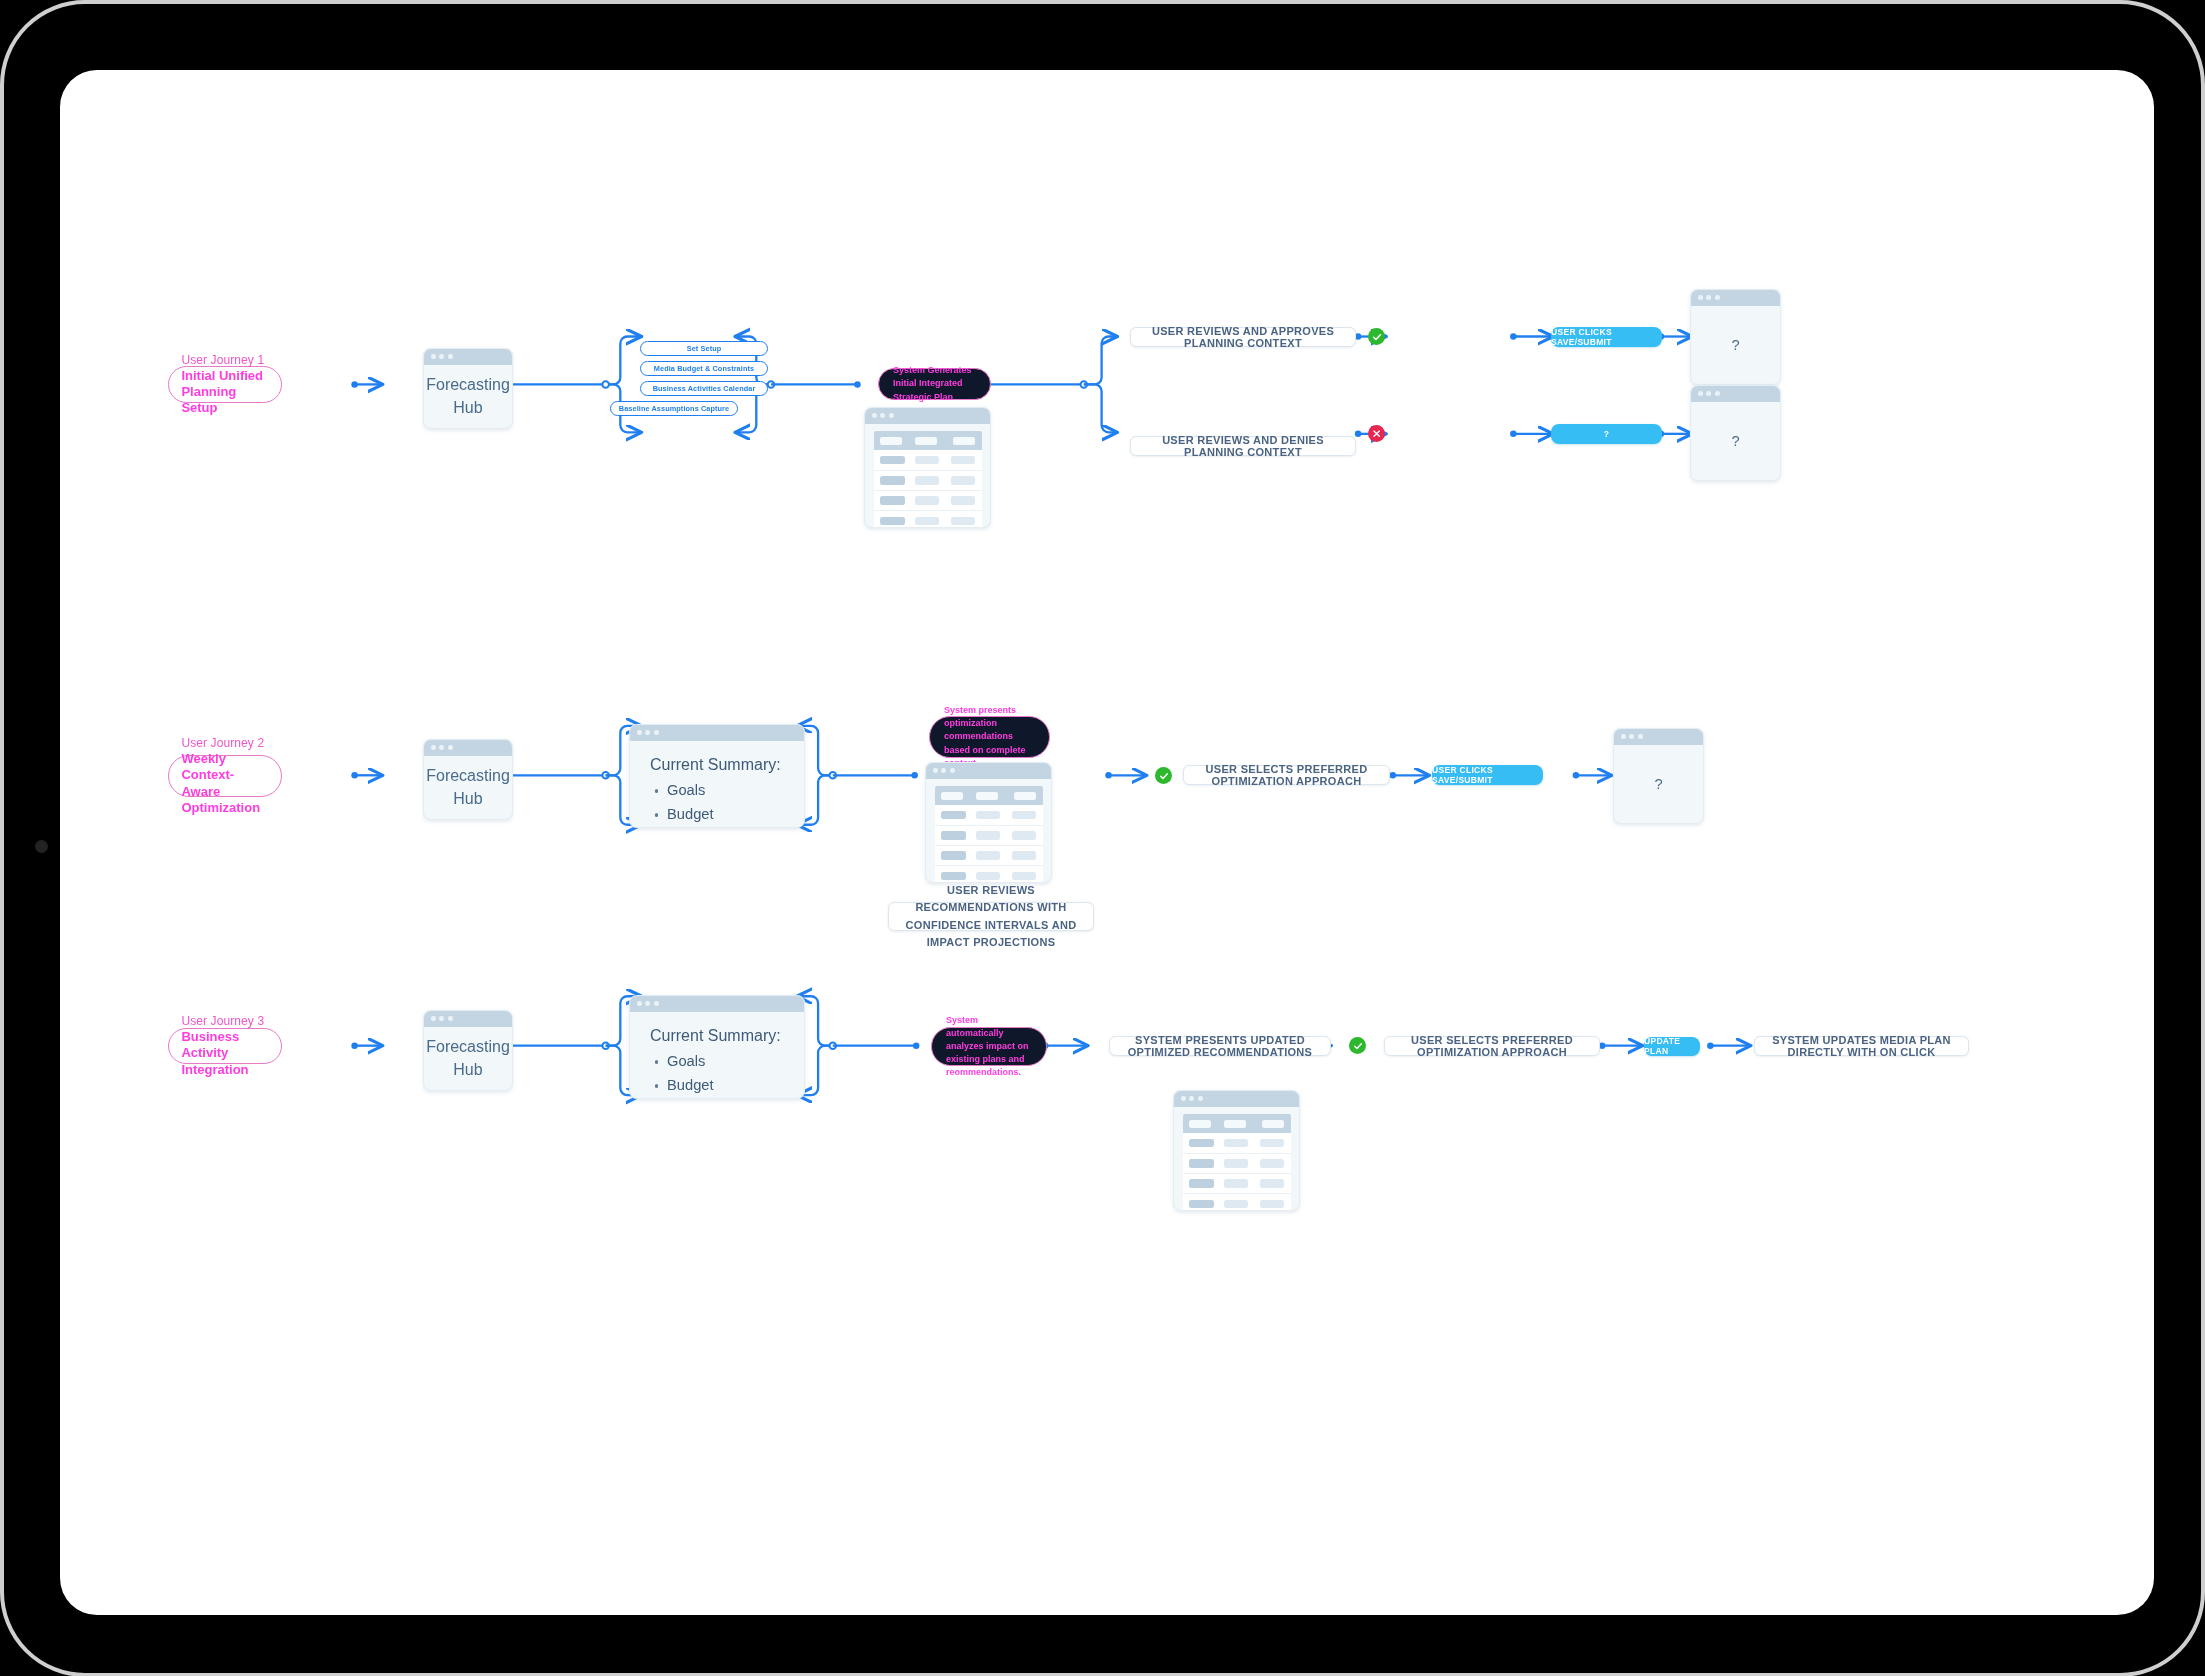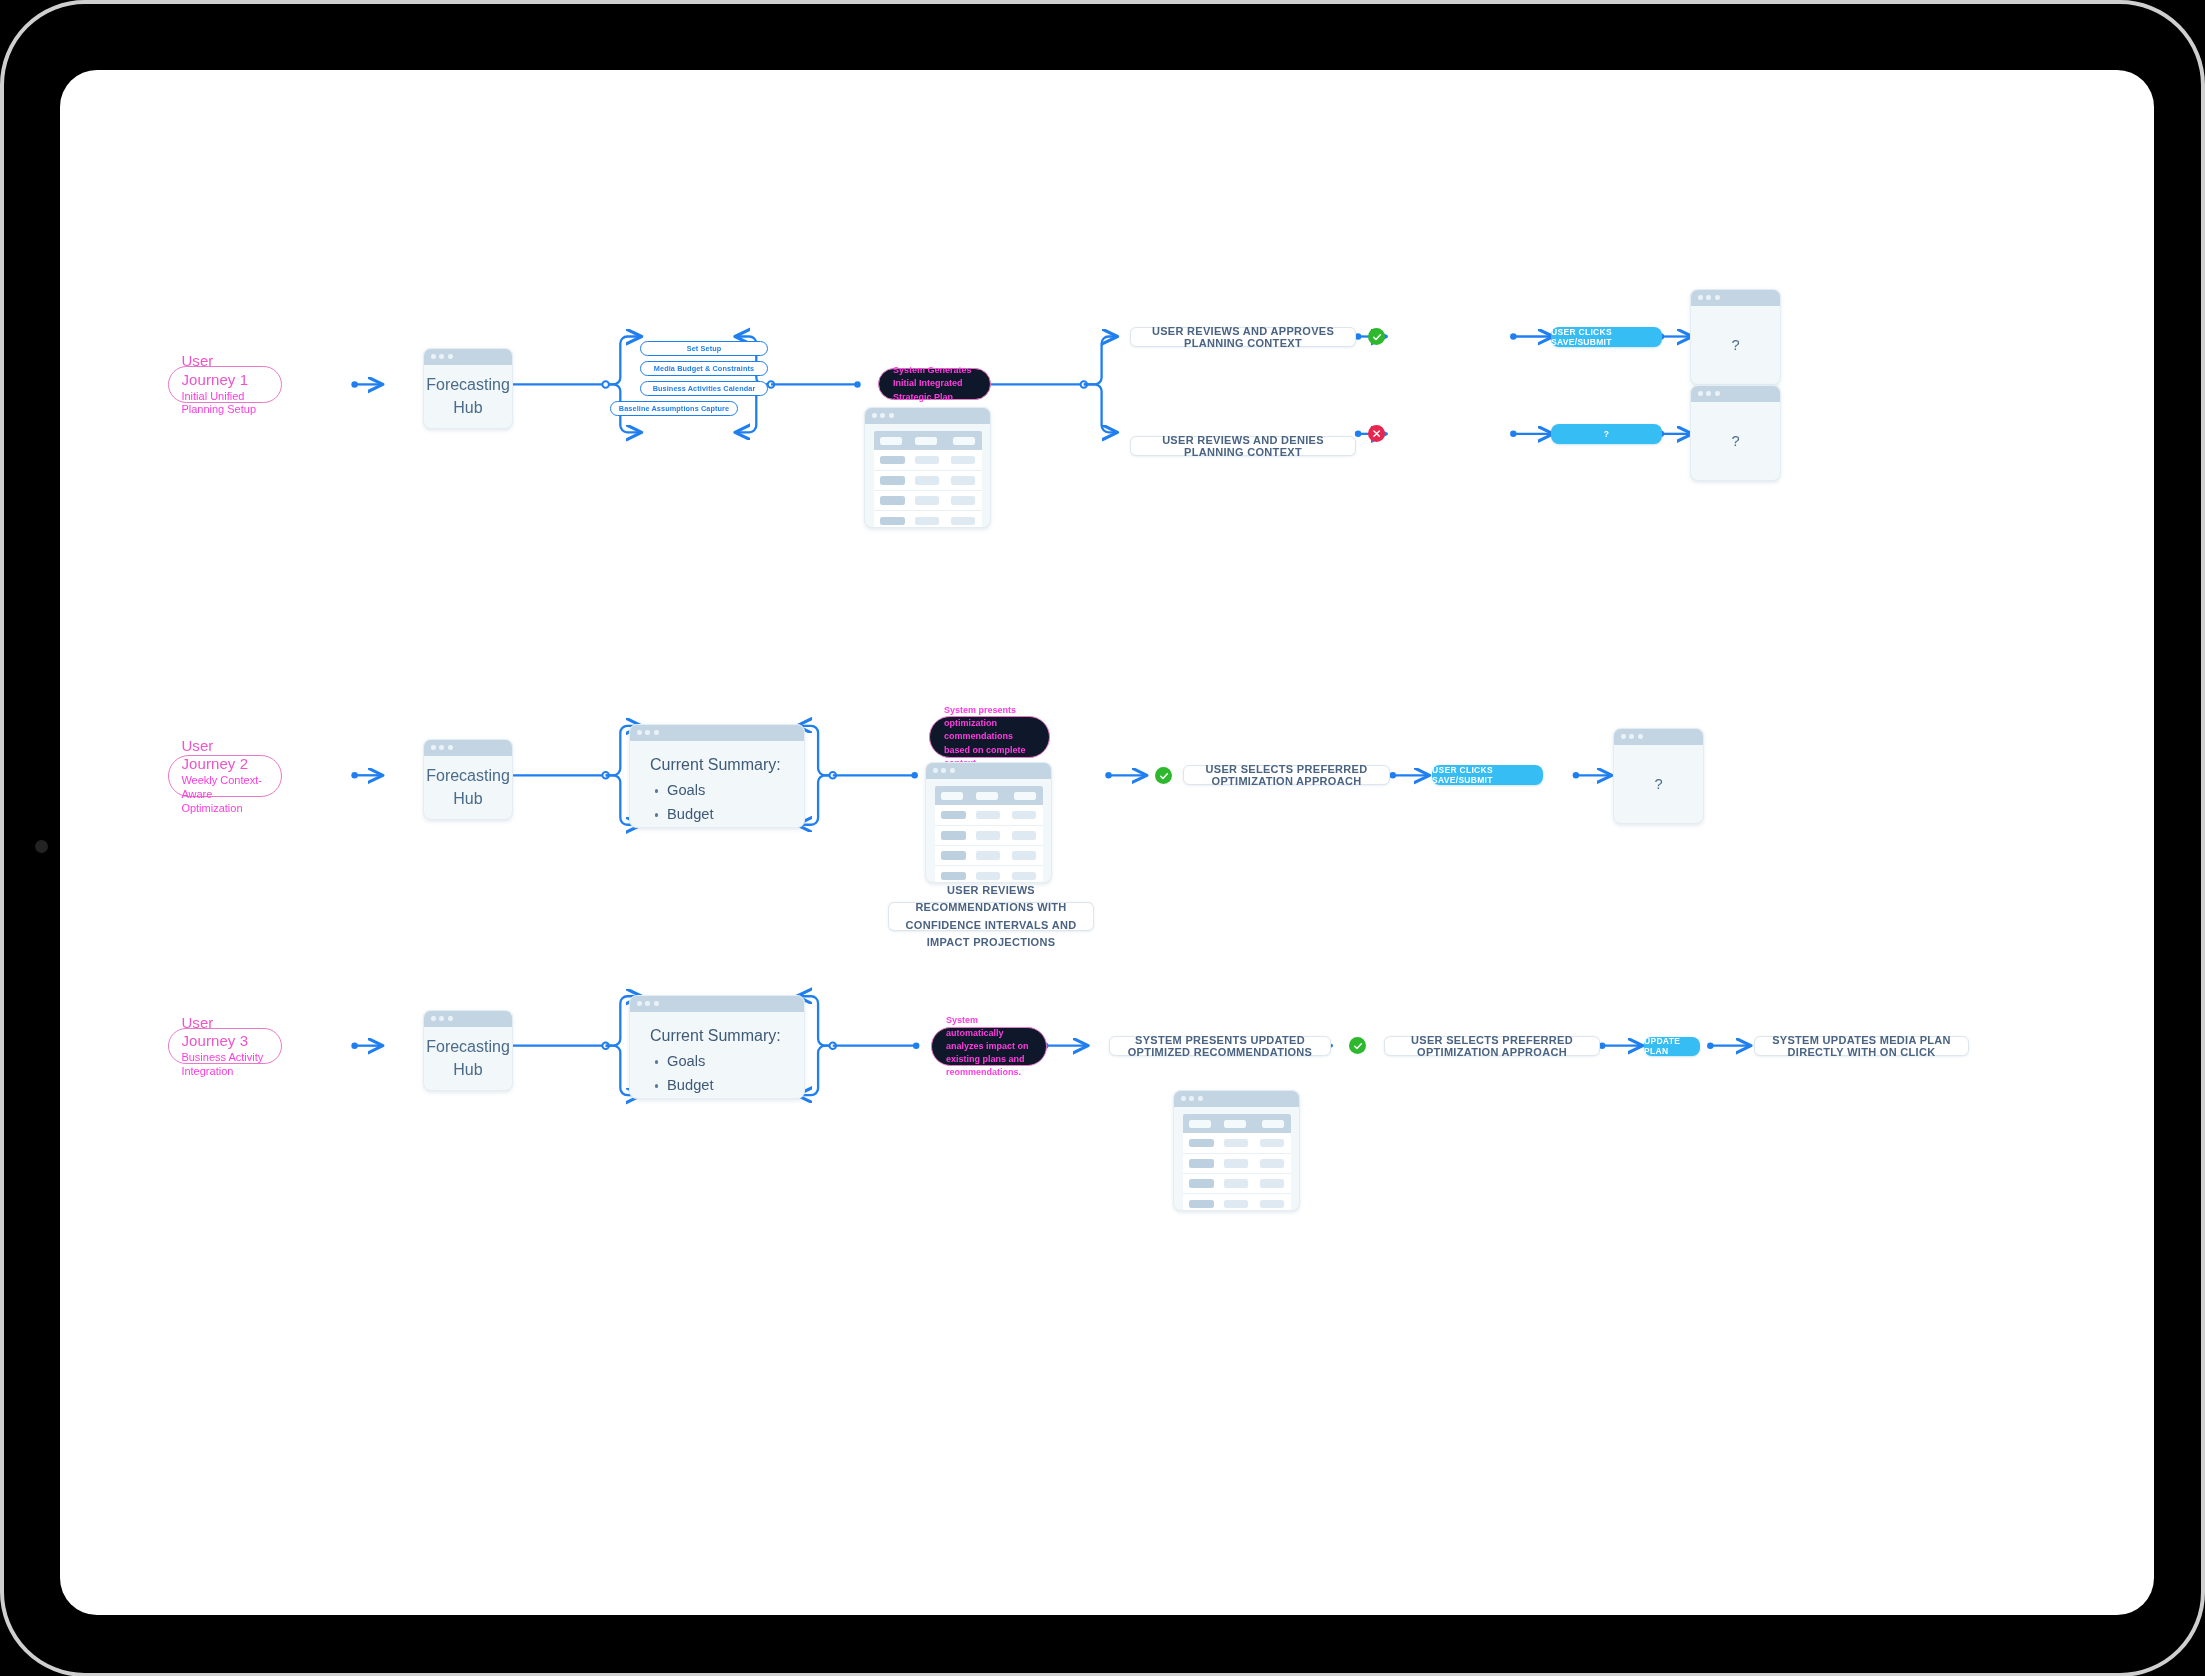--- a/index.html
+++ b/index.html
@@ -40,22 +40,22 @@
   
   .pink-pill {
     border: 1.5px solid #e879c8;
     border-radius: 77px;
     background: #ffffff;
     color: #ff3ce0;
     display: flex; flex-direction: column; justify-content: center;
     padding: 4.6px 12.4px;
     line-height: 1.25;
   }
-  .pink-pill .ttl { font-size: 15px; color: #ef54c8; letter-spacing: 0.1px; }
-  .pink-pill .sub { font-size: 11px; color: #ff3ce0; font-weight: 400; }
+  .pink-pill .ttl { font-size: 12px; color: #ef54c8; letter-spacing: 0.1px; }
+  .pink-pill .sub { font-size: 13px; color: #ff3ce0; font-weight: 700; }
   .pink-note {
     border: 1.5px solid #e879c8;
     border-radius: 77px;
     background: #0f172a;
     color: #ff3ce0;
     display: flex; align-items: center;
     padding: 6.2px 14px;
     font-size: 9px;
     line-height: 1.45;
     font-weight: 600;

